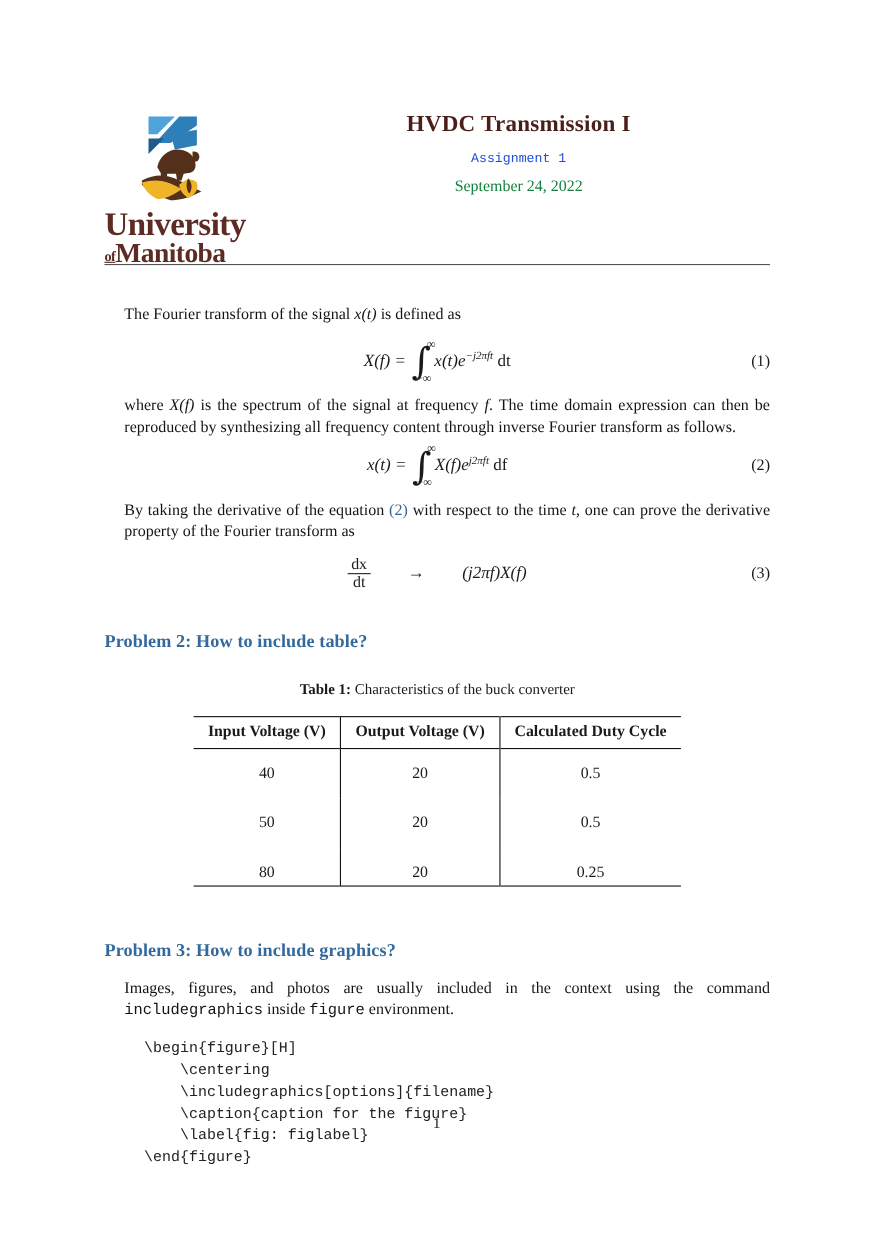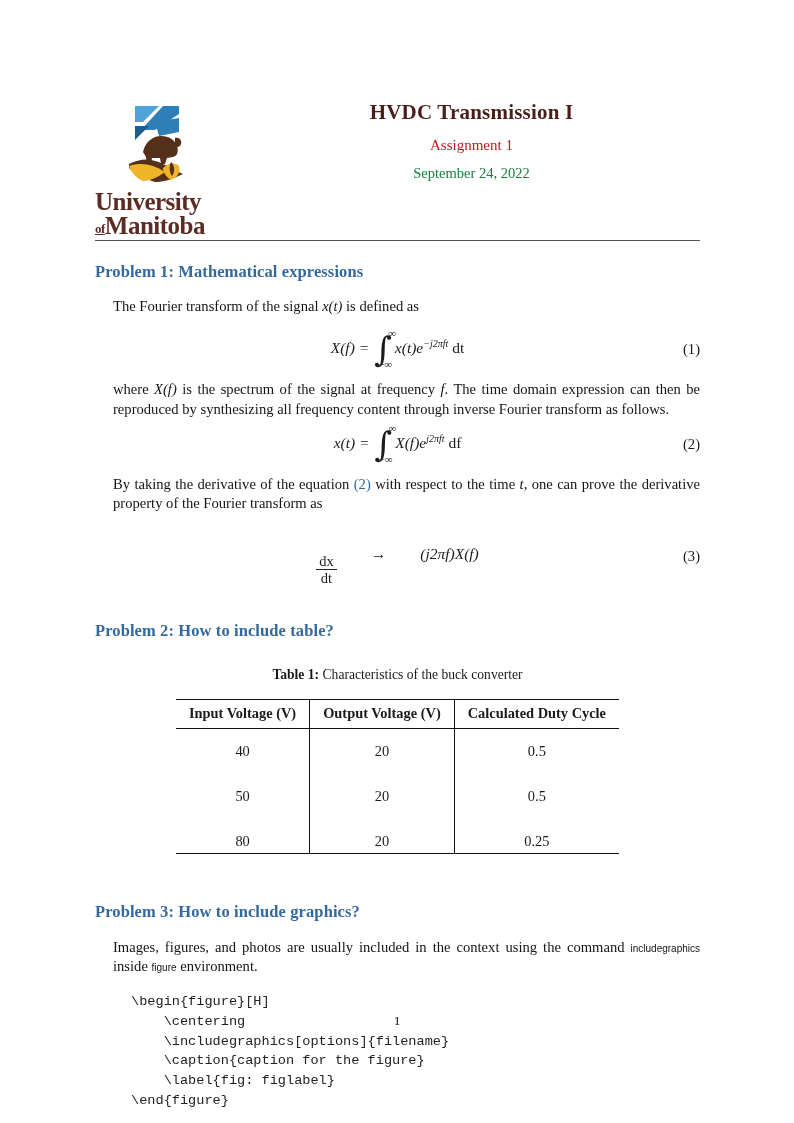--- a/index.html
+++ b/index.html
@@ -45,21 +45,21 @@
   .logo-word {
     margin-top: 2px;
     font-family: "Liberation Serif", "DejaVu Serif", serif;
     font-weight: bold;
     color: #5c2b24;
     line-height: 0.94;
     letter-spacing: -0.5px;
   }
   .logo-word .l1 {
     display: block;
-    font-size: 25px;
+    font-size: 30px;
   }
   .logo-word .l2 {
     display: block;
     font-size: 25px;
     white-space: nowrap;
   }
   .logo-word .l2 .of {
     font-size: 13px;
     text-decoration: underline;
     vertical-align: 1px;
@@ -73,23 +73,24 @@
     text-align: center;
   }
   .doc-title {
     font-size: 21px;
     font-weight: bold;
     color: #4a1f1a;
     letter-spacing: 0.2px;
     margin: 8px 0 0 0;
   }
   .doc-subtitle {
-    font-size: 15px;
-    color: #b91c1c;
+    font-size: 12px;
+    color: #1d4ed8;
     margin-top: 12px;
+    font-family: Liberation Mono, monospace;
   }
   .doc-author {
     font-size: 14px;
     font-style: italic;
     color: #4a1f1a;
     margin-top: 33px;
   }
   .doc-date {
     font-size: 14.5px;
     color: #15803d;
@@ -120,22 +121,22 @@
     letter-spacing: 0.1px;
   }
   p.para {
     font-size: 14.6px;
     line-height: 1.32;
     text-align: justify;
     margin: 14px 0 0 18px;
     color: #141414;
   }
   .mono {
-    font-family: Liberation Sans, sans-serif;
-    font-size: 10px;
+    font-family: Liberation Mono, monospace;
+    font-size: 14px;
   }
   .mi { font-style: italic; font-family: "Liberation Serif", "DejaVu Serif", serif; }
 
   
   .eqrow {
     position: relative;
     width: 605px;
     margin-top: 10px;
     font-size: 15.5px;
   }
@@ -178,21 +179,20 @@
     font-size: 10px;
     font-style: italic;
     vertical-align: 6px;
   }
   .frac {
     display: inline-block;
     vertical-align: middle;
     text-align: center;
     line-height: 1.12;
     font-size: 14.5px;
-    margin-top: 28px;
   }
   .frac .num { display: block; padding: 0 3px; }
   .frac .den { display: block; border-top: 1px solid #222; padding: 0 3px; }
   .eqref { color: #33699c; }
   .arrow-gap { display: inline-block; width: 34px; }
 
   
   .table-wrap {
     margin-top: 26px;
     width: 605px;
@@ -282,21 +282,20 @@
       <div class="doc-title">HVDC Transmission I</div>
       <div class="doc-subtitle">Assignment 1</div>
       <div class="doc-date">September 24, 2022</div>
     </div>
   </div>
 
   <div class="hrule"></div>
 
   <div class="content">
 
-    <h2 class="section">Problem 1: Mathematical expressions</h2>
 
     <p class="para" style="margin-top:15px;">
       <span>The Fourier transform of the signal </span><span class="mi">x(t)</span><span> is defined as</span>
     </p>
 
     <div class="eqrow" style="margin-top:16px;">
       <div class="eqbody">
         <span class="mi">X(f) =</span><span class="intg"><span class="lim-top">∞</span><span class="sym">∫</span><span class="lim-bot">−∞</span></span><span class="mi">x(t)e</span><sup class="exp">−j2πft</sup>&nbsp;<span>dt</span>
       </div>
       <span class="eqnum">(1)</span>

